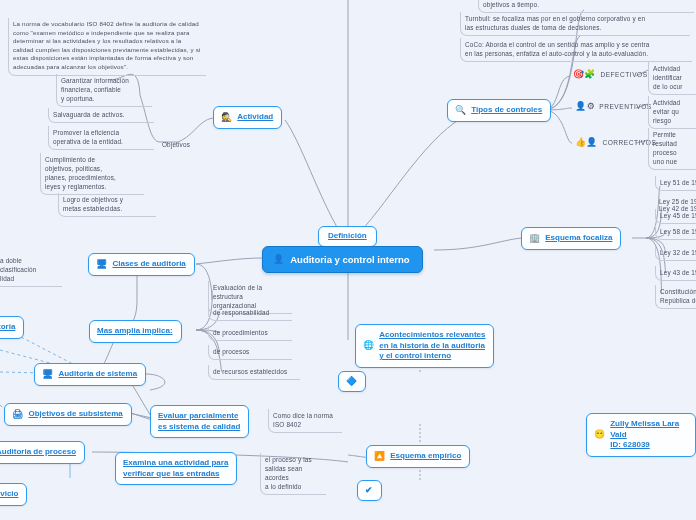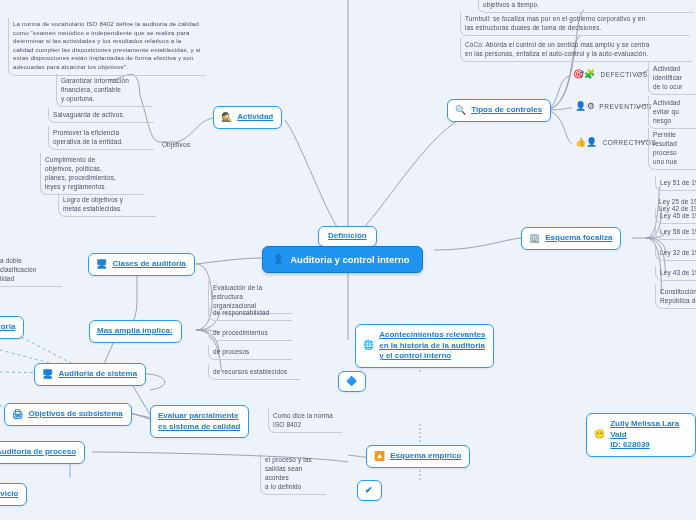--- a/index.html
+++ b/index.html
@@ -275,20 +275,24 @@
   </div>
 
   <div class="node boxed" style="left:150px;top:405px;">
     <span class="txt">Evaluar parcialmente
 es sistema de calidad</span>
   </div>
 
   <div class="node plain" style="left:268px;top:409px;width:74px;">Como dice la norma
 ISO 8402</div>
 
+  <div class="node boxed" style="left:115px;top:452px;">
+    <span class="txt">Examina una actividad para
+verificar que las entradas</span>
+  </div>
 
   <div class="node plain" style="left:260px;top:453px;width:66px;">el proceso y las
 salidas sean acordes
 a lo definido</div>
 
   <div class="node boxed" style="left:355px;top:324px;">
     <span class="ico">🌐</span>
     <span class="txt">Acontecimientos relevantes
 en la historia de la auditoria
 y el control interno</span>

